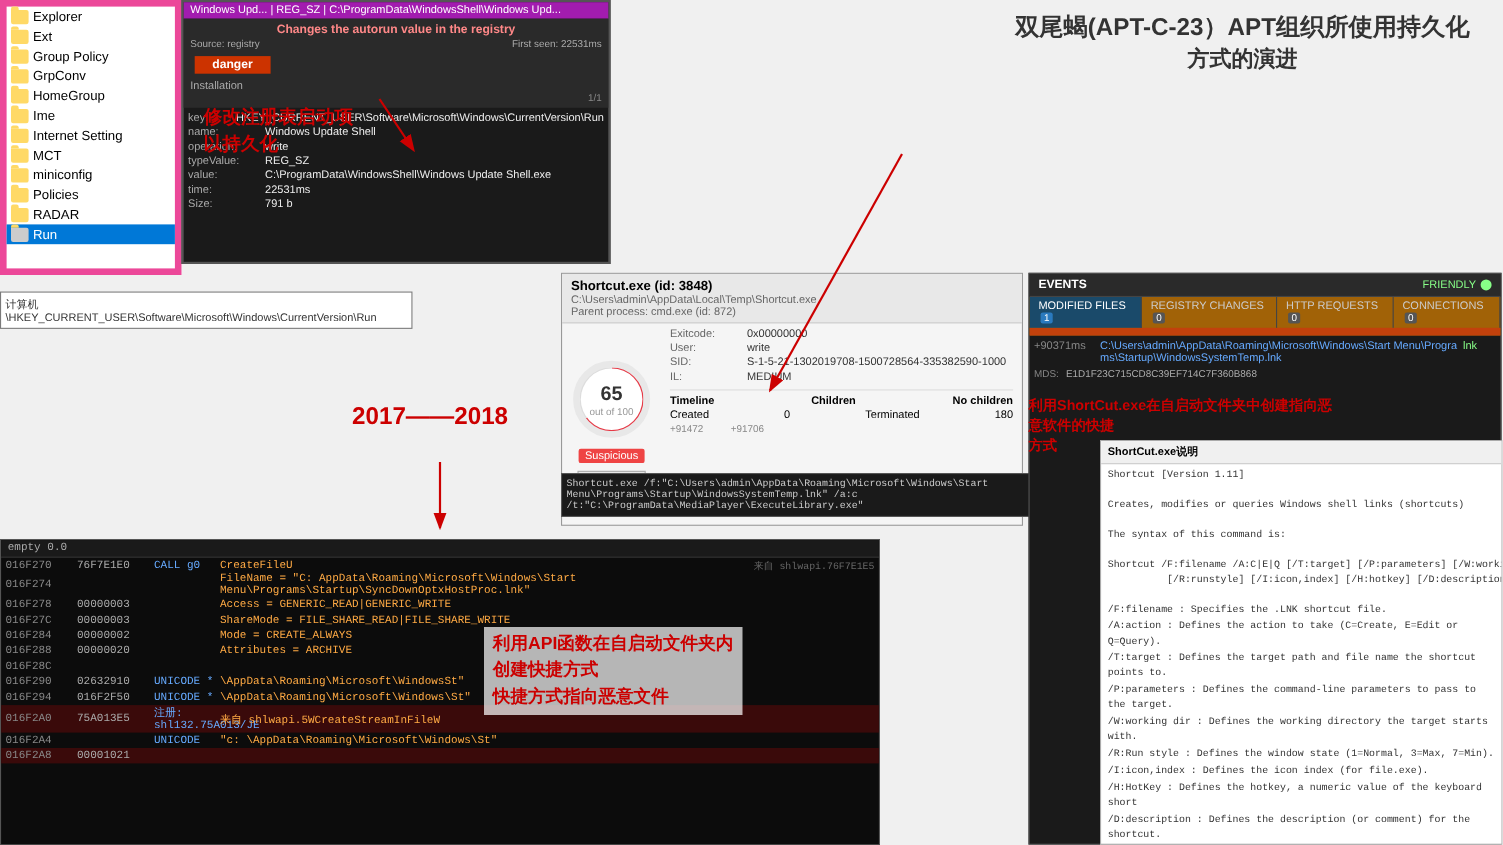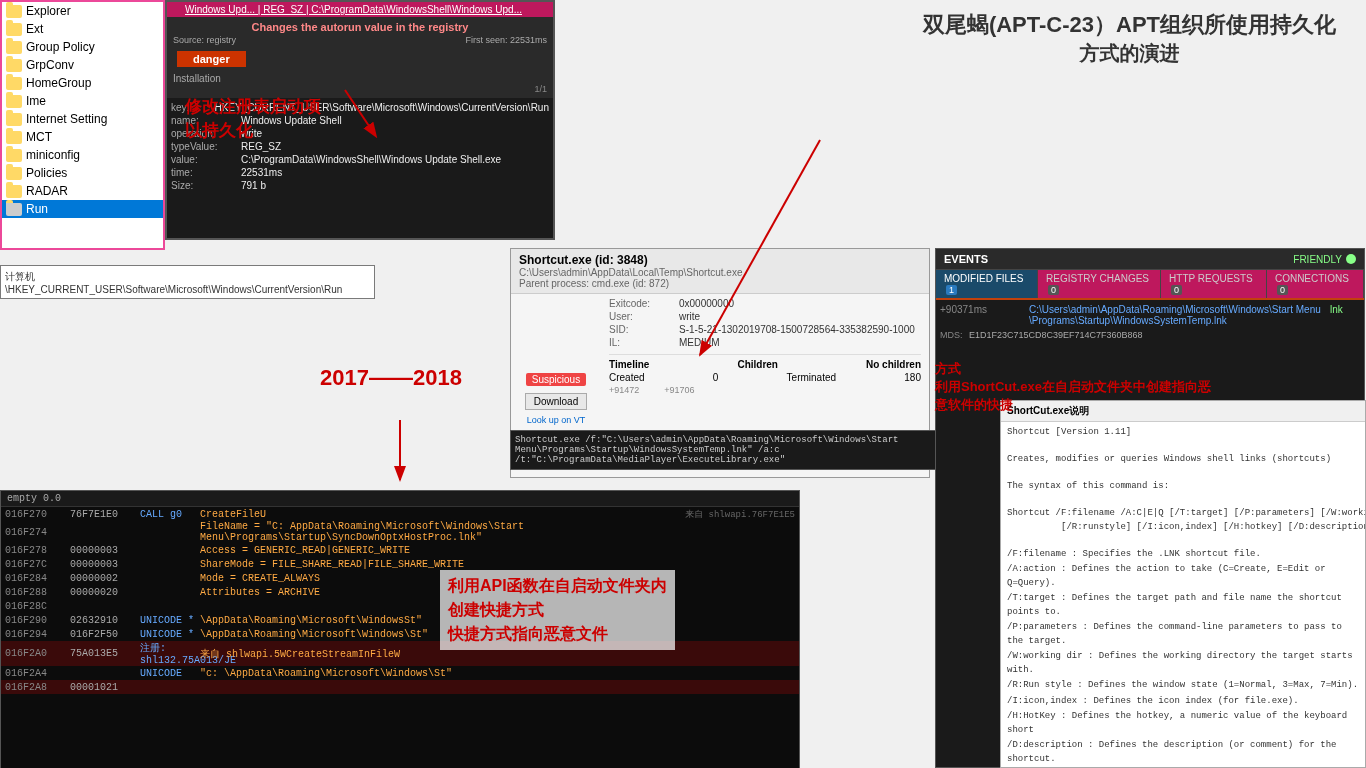--- a/index.html
+++ b/index.html
@@ -13,21 +13,21 @@
     }
 
     
     .left-panel {
       position: absolute;
       left: 0;
       top: 0;
       width: 165px;
       height: 250px;
       background: #fff;
-      border: 2px solid #ec4899;
+      border: 6px solid #ec4899;
       font-size: 12px;
     }
     .explorer-item {
       display: flex;
       align-items: center;
       padding: 2px 4px;
       cursor: pointer;
     }
     .folder-icon {
       width: 16px;
@@ -69,27 +69,26 @@
     .registry-panel {
       position: absolute;
       left: 165px;
       top: 0;
       width: 390px;
       height: 240px;
       background: #1a1a1a;
       border: 2px solid #555;
     }
     .registry-header {
-      background: #be185d;
-      padding: 2px 18px;
+      background: #a21caf;
+      padding: 2px 6px;
       font-size: 11px;
       color: #fff;
       display: flex;
       justify-content: space-between;
-      text-decoration: underline;
     }
     .reg-alert {
       background: #cc3300;
       color: #fff;
       font-size: 11px;
       font-weight: bold;
       padding: 2px 16px;
       display: inline-block;
       margin: 4px;
     }
@@ -211,22 +210,22 @@
       gap: 4px;
       border-bottom: 1px solid #444;
     }
     .events-title {
       font-size: 11px;
       font-weight: bold;
       color: #fff;
     }
     .events-tabs {
       display: flex;
-      background: #be185d;
-      border-bottom: 2px solid #c2410c;
+      background: #a16207;
+      border-bottom: 7px solid #c2410c;
       font-size: 10px;
       justify-content: flex-end;
     }
     .events-tab {
       padding: 3px 8px;
       cursor: pointer;
       color: #ccc;
       border-right: 1px solid #444;
     }
     .events-tab.active {
@@ -241,21 +240,21 @@
       border-radius: 2px;
       margin-left: 2px;
     }
     .events-tab .badge.active { background: #2a7abf; }
     .events-content {
       padding: 4px;
       overflow: hidden;
     }
     .event-row { display: flex; margin-bottom: 1px; }
     .event-time { color: #888; width: 60px; }
-    .event-desc { flex: 1; color: #ccc; word-break: break-all; margin-left: 29px; }
+    .event-desc { flex: 1; color: #ccc; word-break: break-all; }
     .event-action { color: #88ff88; width: 30px; }
     .md5-row { margin-top: 4px; font-size: 9px; color: #888; }
 
     
     .shortcut-doc-panel {
       position: absolute;
       left: 1000px;
       top: 400px;
       width: 366px;
       height: 368px;
@@ -487,20 +486,26 @@
 </svg>
 
 <div class="shortcut-panel">
   <div class="shortcut-header">
     <span>Shortcut.exe (id: 3848)</span>
     <div style="font-size:10px; color:#666; font-weight:normal;">C:\Users\admin\AppData\Local\Temp\Shortcut.exe</div>
     <div style="font-size:10px; color:#666; font-weight:normal;">Parent process: cmd.exe (id: 872)</div>
   </div>
   <div class="shortcut-body">
     <div class="score-circle">
+      <div class="circle-score">
+        <div class="circle-inner">
+          <span class="circle-num">65</span>
+          <span class="circle-sub">out of 100</span>
+        </div>
+      </div>
       <div style="margin-top:6px;">
         <span class="suspicious-badge">Suspicious</span>
       </div>
       <button class="download-btn" style="margin-top:6px;">Download</button>
       <div style="font-size:9px; color:#0066cc; cursor:pointer; margin-top:3px;">Look up on VT</div>
     </div>
     <div class="shortcut-info">
       <div class="info-row">
         <span class="info-label">Exitcode:</span>
         <span class="info-value">0x00000000</span>
@@ -600,22 +605,22 @@
         <div style="margin-bottom: 2px;">/W:working dir : Defines the working directory the target starts with.</div>
         <div style="margin-bottom: 2px;">/R:Run style   : Defines the window state (1=Normal, 3=Max, 7=Min).</div>
         <div style="margin-bottom: 2px;">/I:icon,index  : Defines the icon index (for file.exe).</div>
         <div style="margin-bottom: 2px;">/H:HotKey      : Defines the hotkey, a numeric value of the keyboard short</div>
         <div style="margin-bottom: 2px;">/D:description : Defines the description (or comment) for the shortcut.</div>
       </div>
   </div>
 </div>
 
 <div style="position:absolute; left: 935px; top: 360px; font-size:13px; font-weight:bold; color:#cc0000; line-height:1.4; max-width:280px;">
+  <div>利用ShortCut.exe在自启动文件夹中创建指向恶意软件的快捷</div>
   <div>方式</div>
-  <div>利用ShortCut.exe在自启动文件夹中创建指向恶意软件的快捷</div>
 </div>
 
 <div class="asm-panel">
   <div class="asm-header">empty 0.0</div>
   <div id="asm-rows">
       <div class="asm-row">
       <span class="asm-addr">016F270</span>
       <span class="asm-hex">76F7E1E0</span>
       <span class="asm-instr">CALL g0</span>
       <span class="asm-op">CreateFileU</span>

